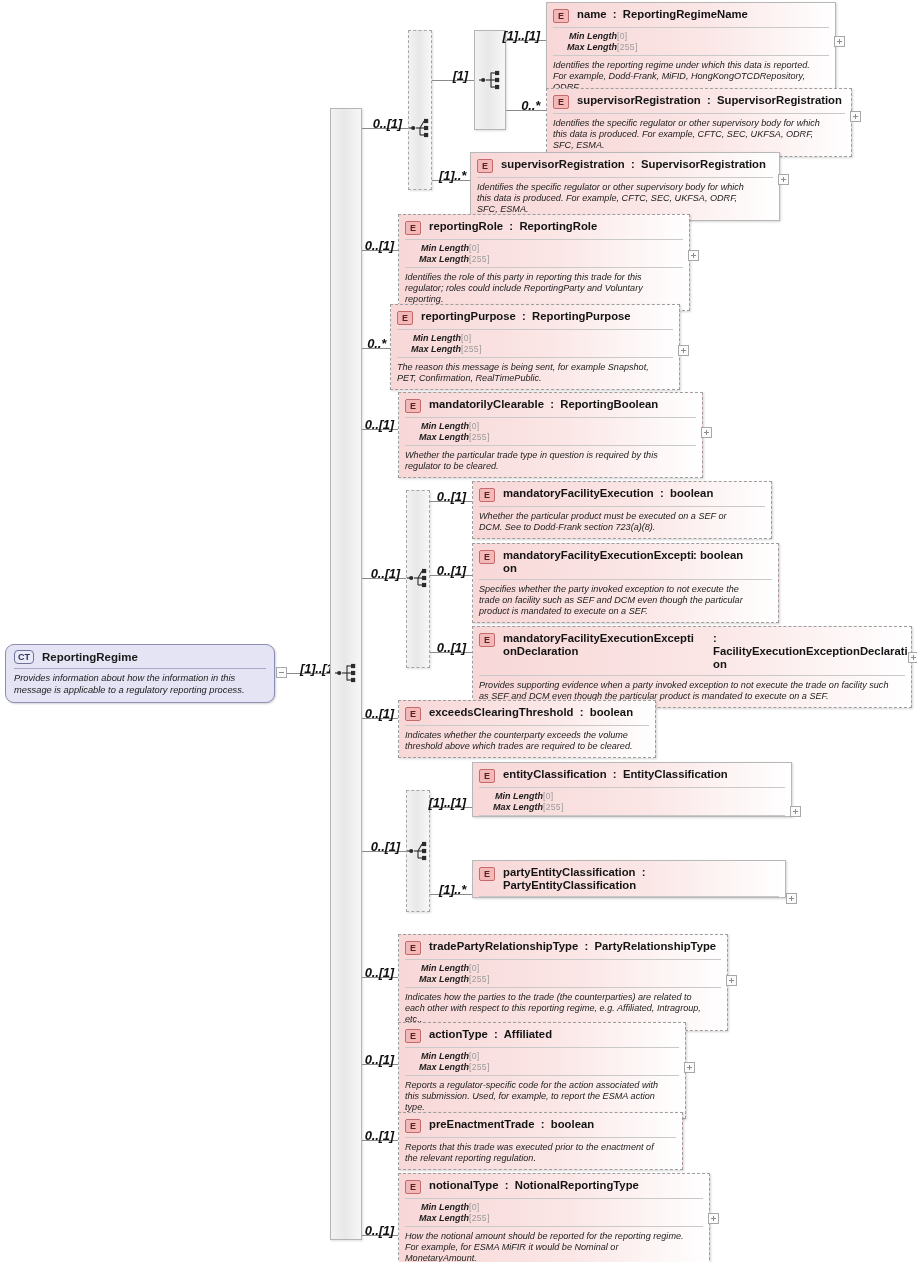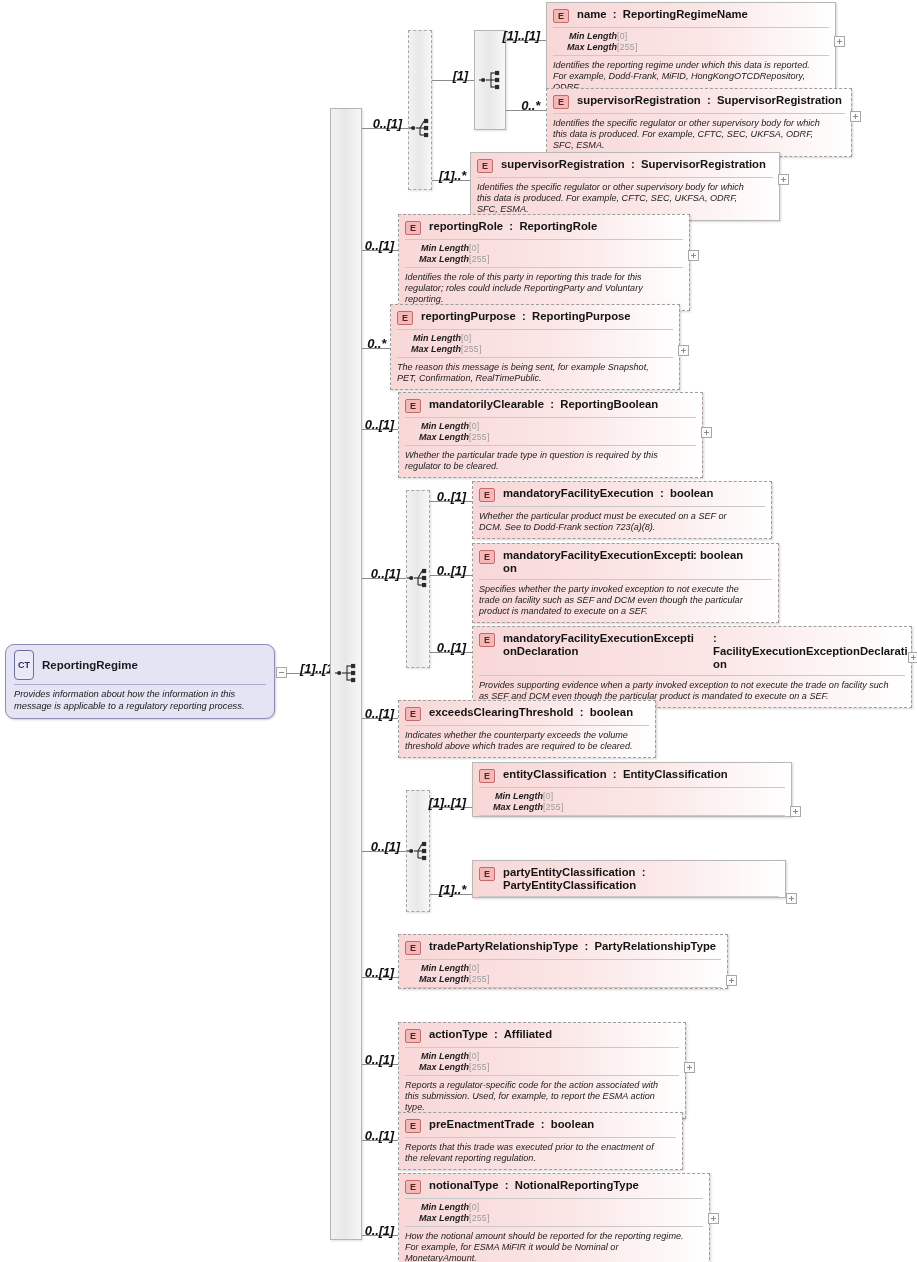--- a/index.html
+++ b/index.html
@@ -22,21 +22,21 @@
   
   .ctbox{
     position:absolute;border:1px solid #8d8db5;border-radius:9px;
     background:#e4e4f4;box-sizing:border-box;
     box-shadow:1px 1px 2px rgba(0,0,0,0.18);overflow:hidden;
   }
   .ct-head{display:flex;align-items:center;padding:5px 8px 4px 8px;}
   .ct-tag{
     border:1px solid #6f6f9c;border-radius:4px;background:#e9e9f8;
     font-size:9px;font-weight:bold;color:#303060;
-    padding:8px 3px;margin-right:8px;line-height:12px;
+    padding:0px 3px;margin-right:8px;line-height:12px;
   }
   .ct-title{font-size:11.5px;font-weight:bold;color:#1a1a1a;}
   .ct-sep{height:1px;background:#a9a9cc;margin:0 8px;}
   .ct-doc{
     font-style:italic;font-size:9.3px;line-height:11.5px;color:#202020;
     padding:4px 8px 6px 8px;
   }
 
   
   .ebox{
@@ -373,20 +373,21 @@
         <div class="facet-row">
           <span class="facet-name">Min Length</span>
           <span class="facet-val">[0]</span>
         </div>
         <div class="facet-row">
           <span class="facet-name">Max Length</span>
           <span class="facet-val">[255]</span>
         </div>
       </div>
       <div class="e-sep"></div>
+      <div class="e-doc">Indicates how the parties to the trade (the counterparties) are related to each other with respect to this reporting regime, e.g. Affiliated, Intragroup, etc..</div>
     </div>
     <div class="plus" style="left: 726px; top: 975px;"></div>
     <div class="hline" style="left: 362px; top: 1064px; width: 36px;"></div>
     <div class="card" style="top: 1052px; right: 523px;">0..[1]</div>
     <div class="ebox dashed" style="left: 398px; top: 1022px; width: 288px;">
       <div class="e-head">
         <span class="e-tag">E</span>
         <span class="e-name">actionType  :  Affiliated</span>
       </div>
       <div class="e-sep"></div>

